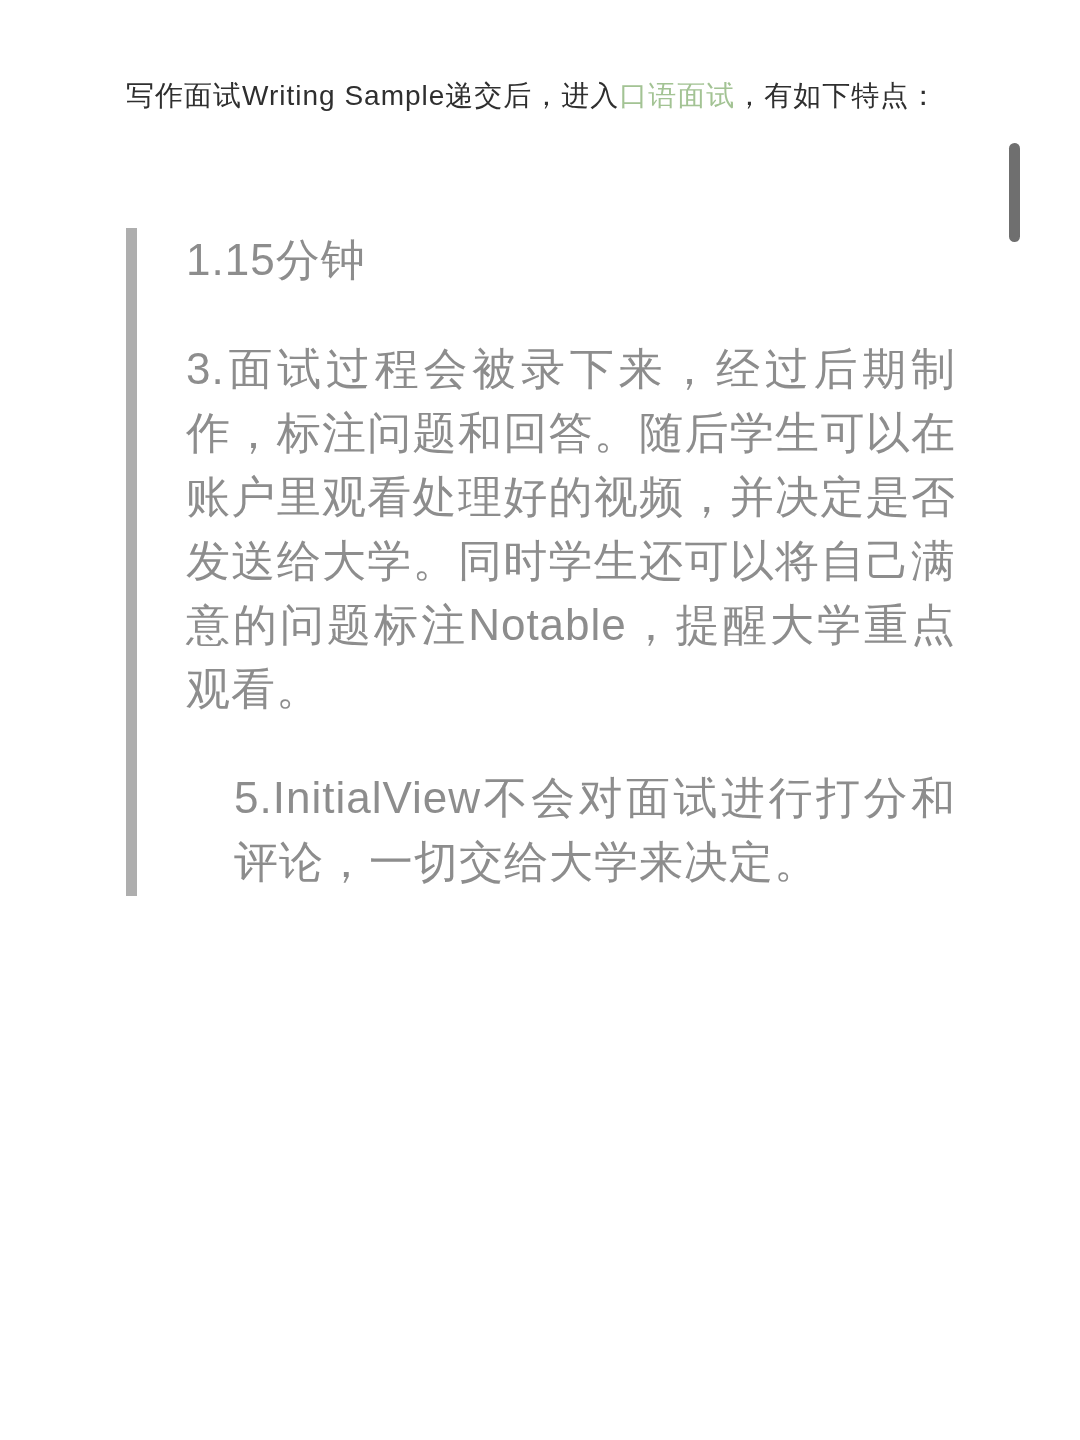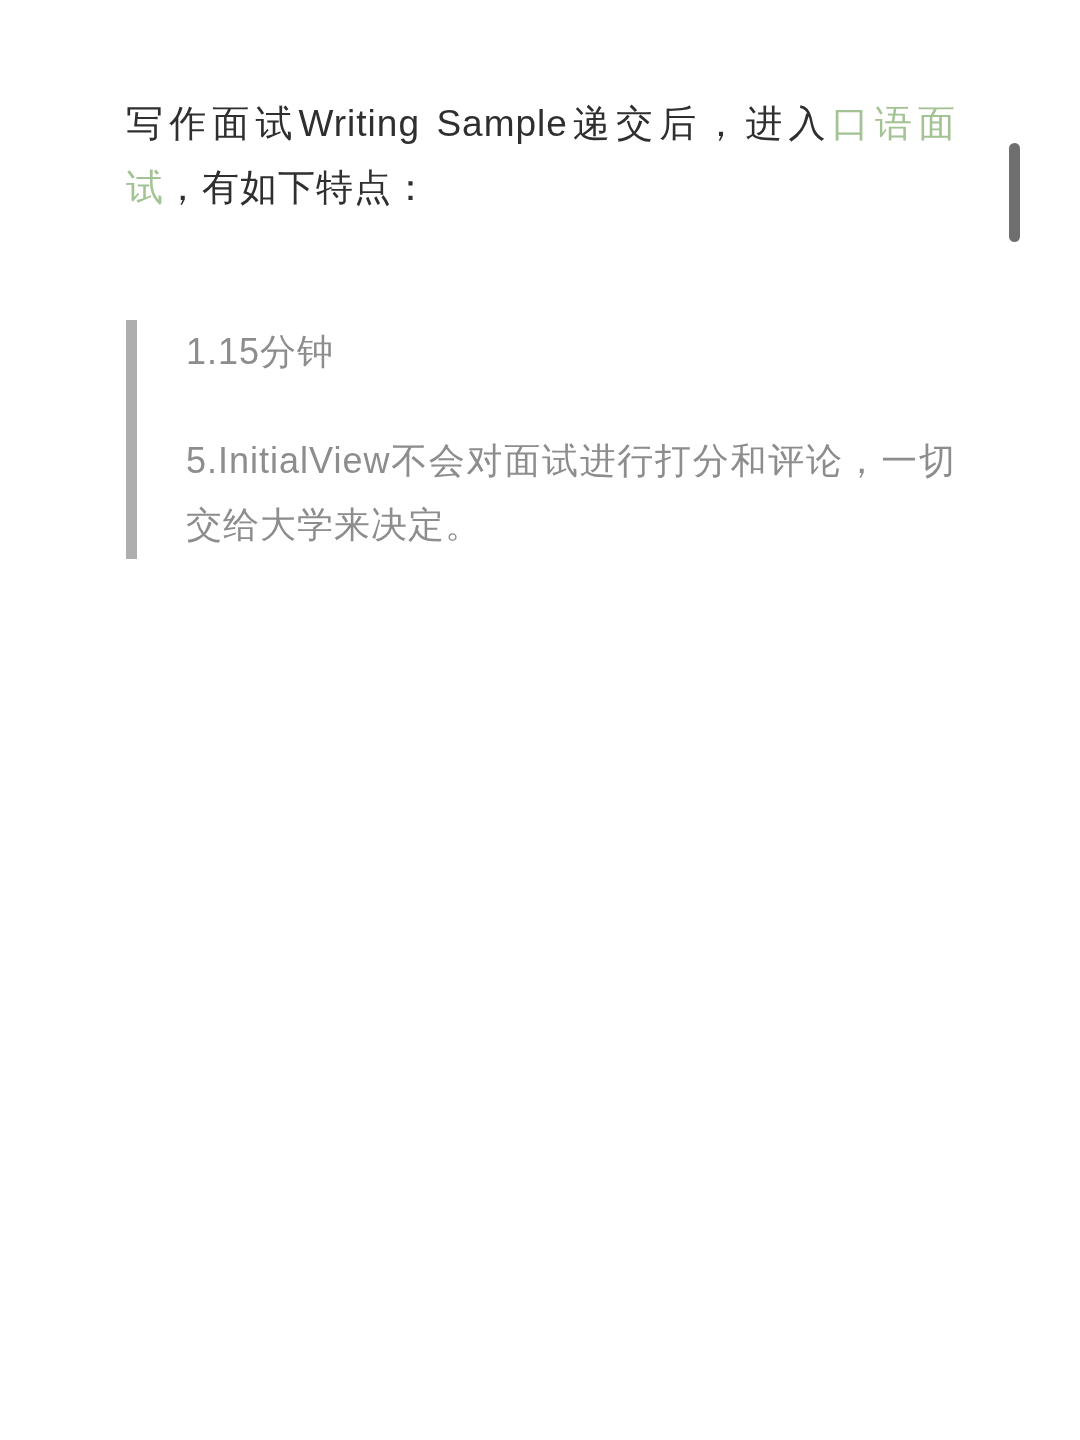--- a/index.html
+++ b/index.html
@@ -16,65 +16,67 @@
     -webkit-font-smoothing: antialiased;
   }
   .content {
     position: absolute;
     left: 126px;
     top: 0;
     width: 830px;
   }
   .intro {
     margin: 0;
-    padding-top: 92px;
-    font-size: 37px;
+    padding-top: 64px;
+    font-size: 28px;
     line-height: 64px;
     letter-spacing: 1px;
     color: #2f2f2f;
     text-align: justify;
     text-justify: inter-character;
   }
   .green-link {
     color: #a3c394;
     text-decoration: none;
     cursor: pointer;
   }
   .quote {
     margin: 100px 0 0 0;
     padding: 0 0 2px 49px;
     border-left: 11px solid #aeaeae;
   }
   .quote p {
     margin: 0 0 45px 0;
-    font-size: 36px;
+    font-size: 44px;
     line-height: 64px;
     letter-spacing: 1px;
     color: #8d8d8d;
     text-align: justify;
     text-justify: inter-character;
   }
   .quote p:last-child {
     margin-bottom: 0;
+    margin-left: 48px;
   }
   .scrollbar-thumb {
     position: absolute;
     right: 60px;
     top: 143px;
     width: 11px;
     height: 99px;
     border-radius: 6px;
     background: #6f6f6f;
   }
 </style>
 </head>
 <body>
 
 <div class="content">
   <p class="intro"><span>写作面试Writing Sample递交后，进入</span><span class="green-link">口语面试</span><span>，有如下特点：</span></p>
 
   <blockquote class="quote">
     <p>1.15分钟</p>
+    <p>3.面试过程会被录下来，经过后期制作，标注问题和回答。随后学生可以在账户里观看处理好的视频，并决定是否发送给大学。同时学生还可以将自己满意的问题标注Notable，提醒大学重点观看。</p>
     <p>5.InitialView不会对面试进行打分和评论，一切交给大学来决定。</p>
   </blockquote>
 </div>
 
 <div class="scrollbar-thumb"></div>
 
 </body></html>

